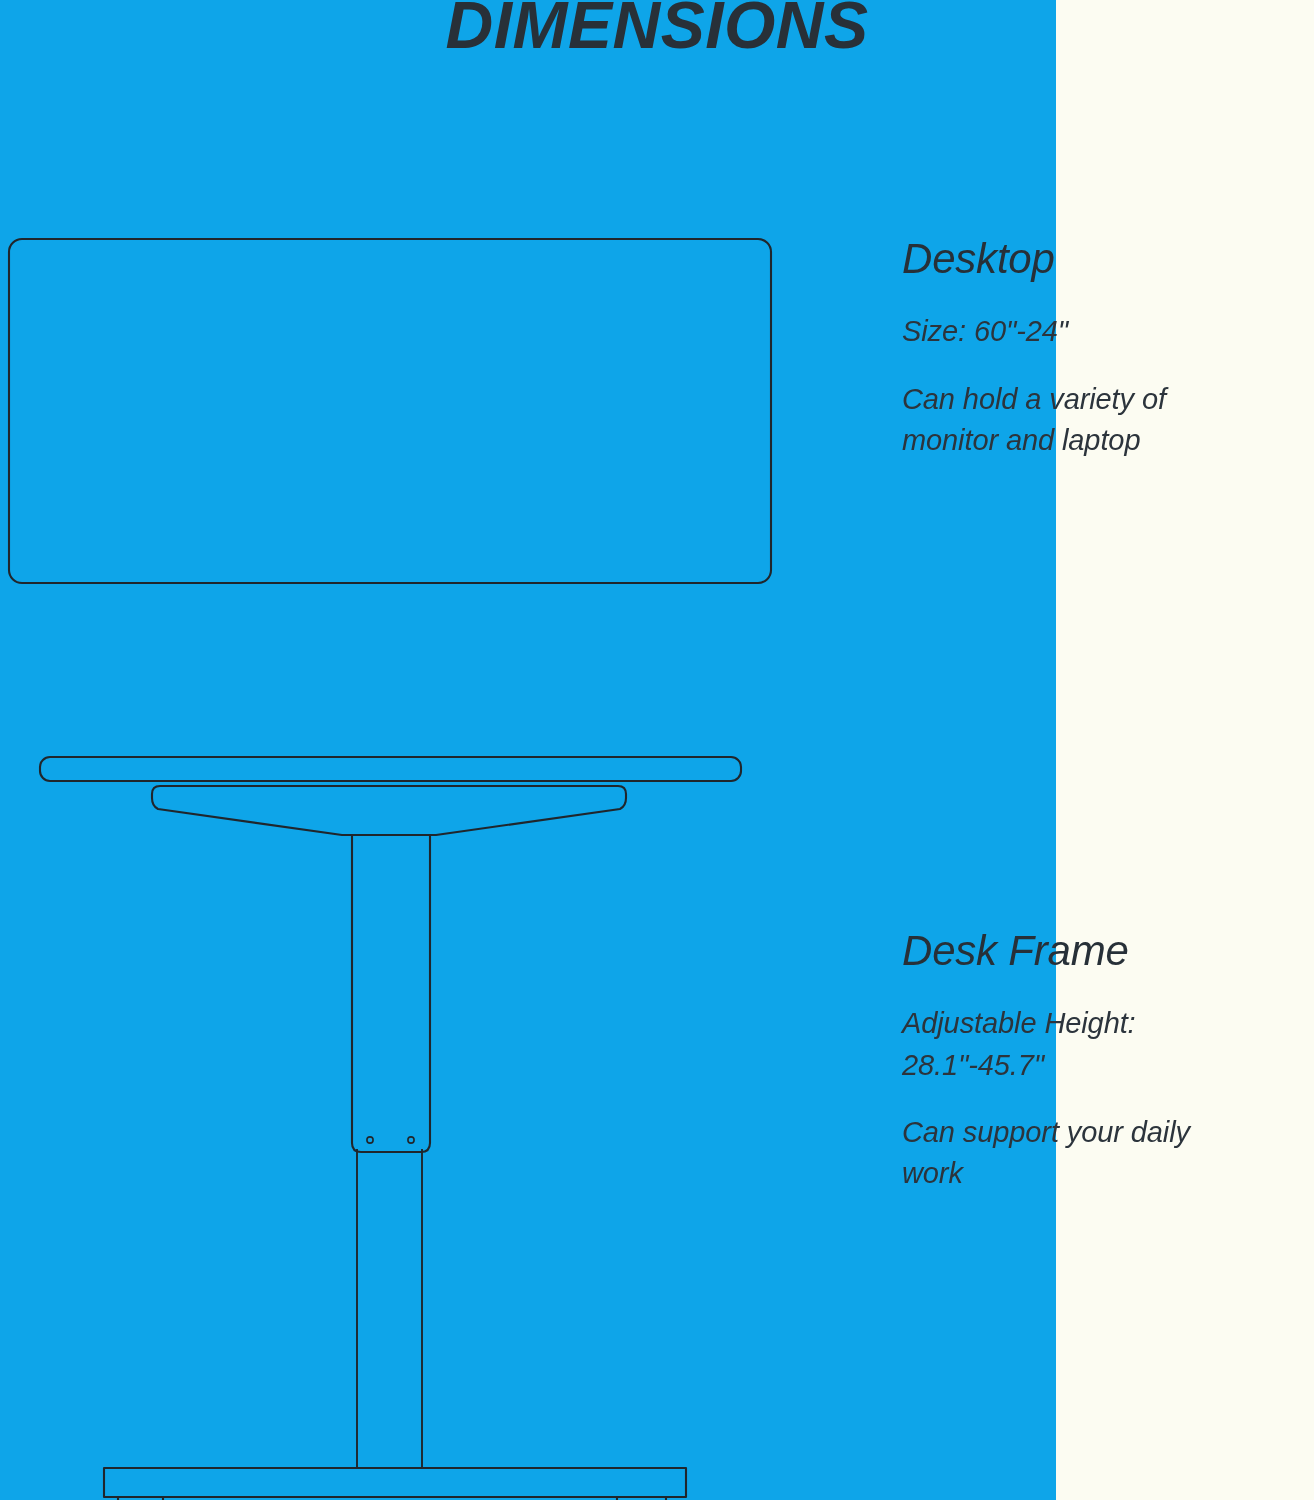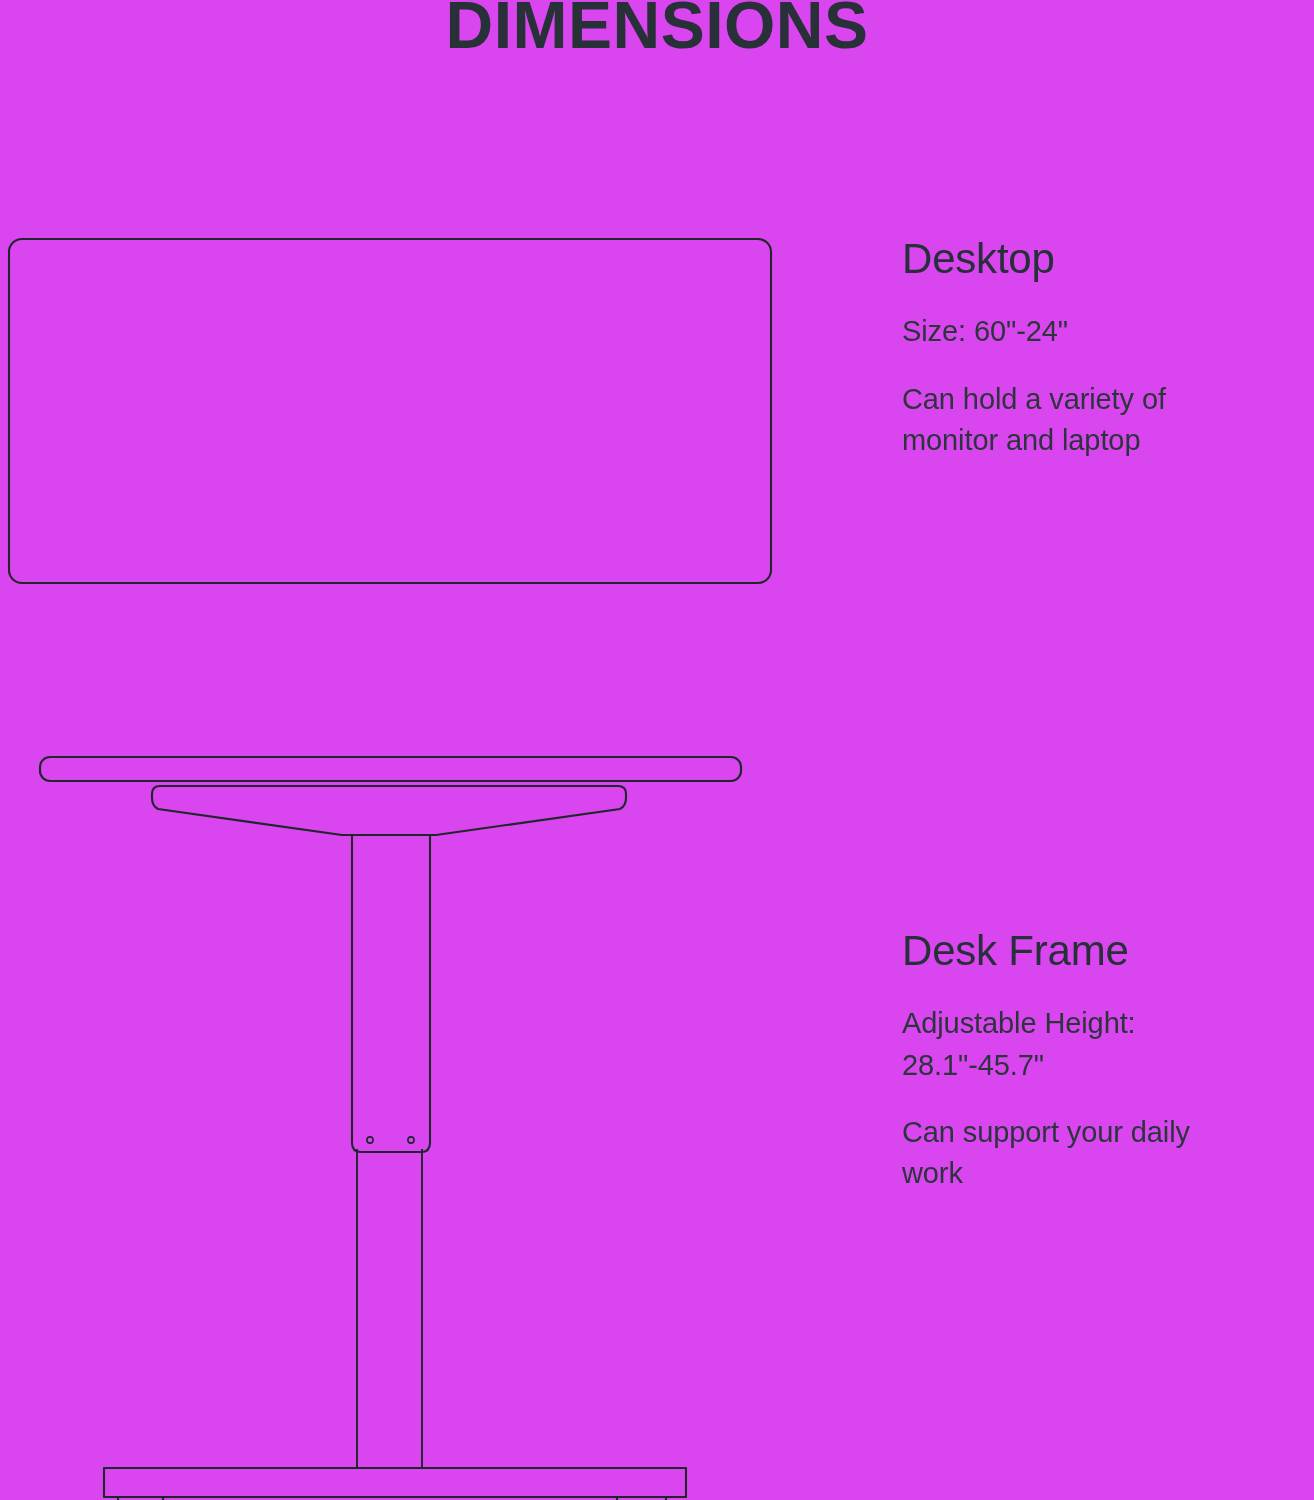--- a/index.html
+++ b/index.html
@@ -11,23 +11,24 @@
     height: 1500px;
     background: #fcfcf2;
     font-family: "Liberation Sans", sans-serif;
     color: #2b333b;
     overflow: hidden;
     position: relative;
   }
   #page {
     position: absolute;
     inset: 0;
-    width: 1314px;
+    width: 1056px;
     height: 1500px;
-    background: #d946ef;
+    background: #0ea5e9;
+    font-style: italic;
   }
 
   
   .page-title {
     position: absolute;
     top: -8px;
     left: 0;
     width: 1314px;
     text-align: center;
     font-size: 66px;

